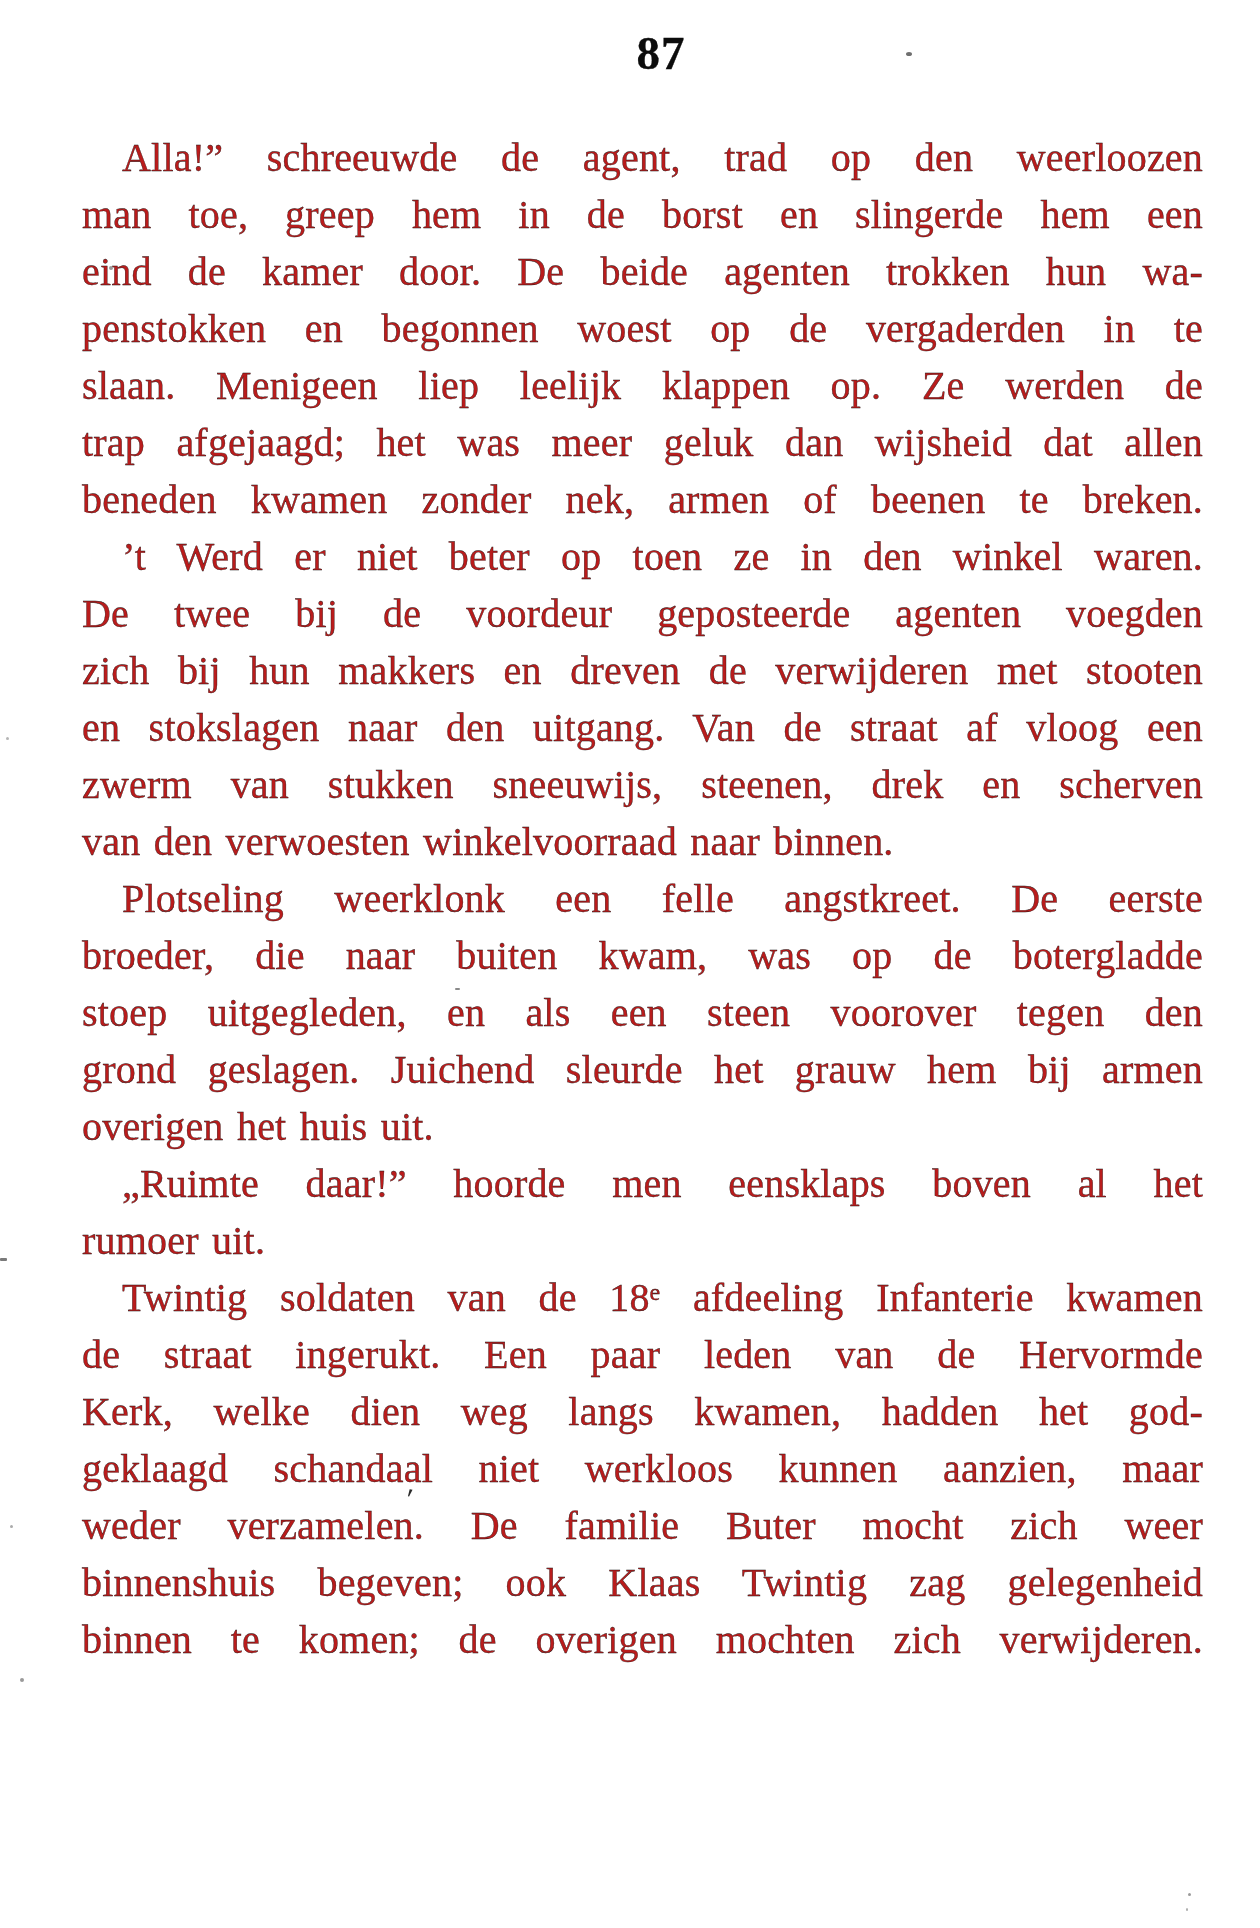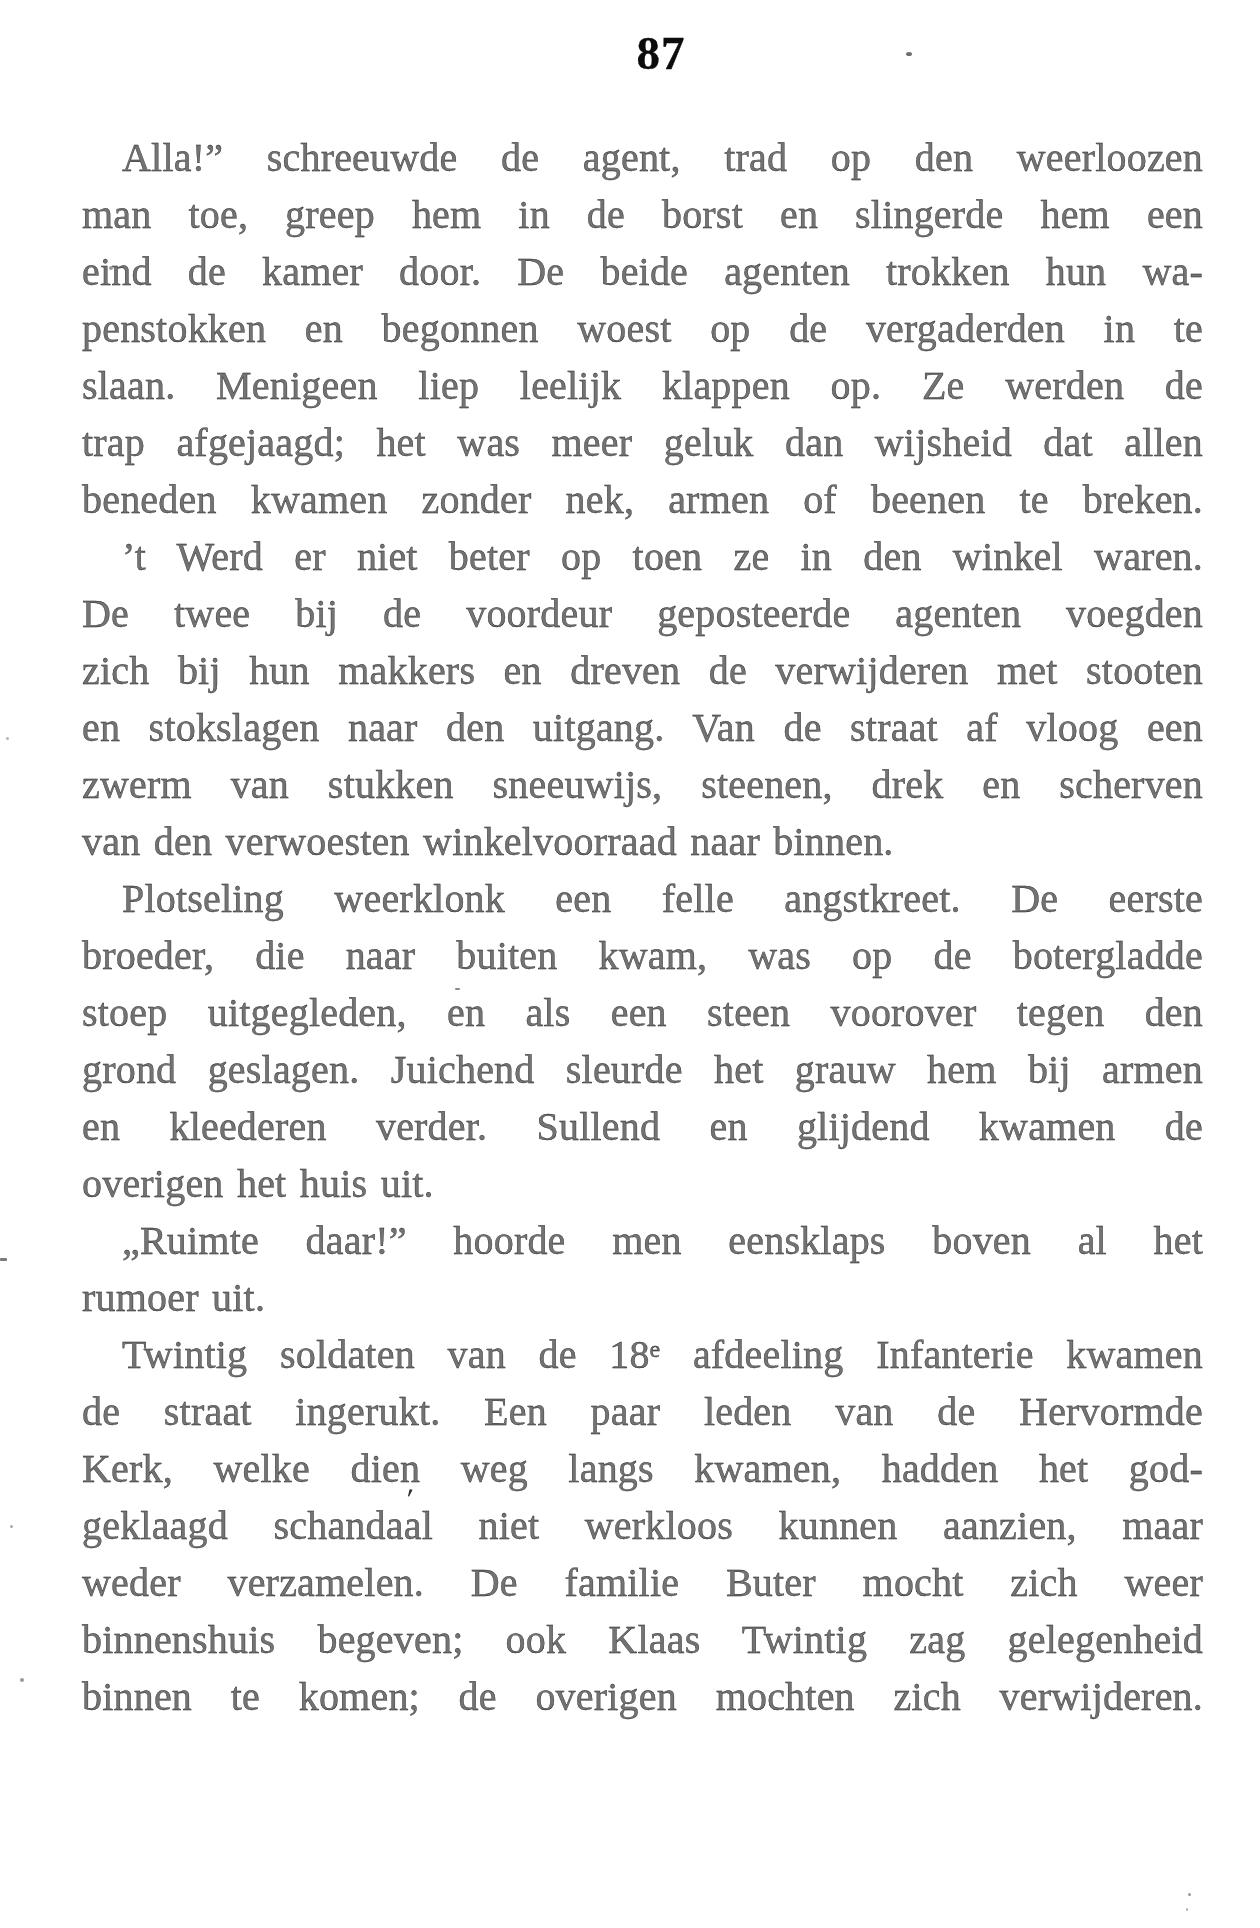--- a/index.html
+++ b/index.html
@@ -33,21 +33,21 @@
   }
   .text-block {
     position: absolute;
     top: 129px;
     left: 82px;
     width: 1121px;
     font-size: 40px;
     line-height: 57px;
     letter-spacing: 0.2px;
     word-spacing: 0.08em;
-    color: #737373;
+    color: #b91c1c;
     -webkit-text-stroke: 0.35px #161616;
   }
   .line {
     text-align: justify;
     text-align-last: justify;
     white-space: normal;
   }
   .line.indent { text-indent: 40px; }
   .line.last { text-align-last: left; }
   
@@ -81,21 +81,20 @@
       <div class="line indent">’t Werd er niet beter op toen ze in den winkel waren.</div>
       <div class="line">De twee bij de voordeur geposteerde agenten voegden</div>
       <div class="line">zich bij hun makkers en dreven de verwijderen met stooten</div>
       <div class="line">en stokslagen naar den uitgang. Van de straat af vloog een</div>
       <div class="line">zwerm van stukken sneeuwijs, steenen, drek en scherven</div>
       <div class="line last">van den verwoesten winkelvoorraad naar binnen.</div>
       <div class="line indent">Plotseling weerklonk een felle angstkreet. De eerste</div>
       <div class="line">broeder, die naar buiten kwam, was op de botergladde</div>
       <div class="line">stoep uitgegleden, en als een steen voorover tegen den</div>
       <div class="line">grond geslagen. Juichend sleurde het grauw hem bij armen</div>
-      <div class="line">en kleederen verder. Sullend en glijdend kwamen de</div>
       <div class="line last">overigen het huis uit.</div>
       <div class="line indent">„Ruimte daar!” hoorde men eensklaps boven al het</div>
       <div class="line last">rumoer uit.</div>
       <div class="line indent">Twintig soldaten van de 18ᵉ afdeeling Infanterie kwamen</div>
       <div class="line">de straat ingerukt. Een paar leden van de Hervormde</div>
       <div class="line">Kerk, welke dien weg langs kwamen, hadden het god-</div>
       <div class="line">geklaagd schandaal niet werkloos kunnen aanzien, maar</div>
       <div class="line">weder verzamelen. De familie Buter mocht zich weer</div>
       <div class="line">binnenshuis begeven; ook Klaas Twintig zag gelegenheid</div>
       <div class="line">binnen te komen; de overigen mochten zich verwijderen.</div>

